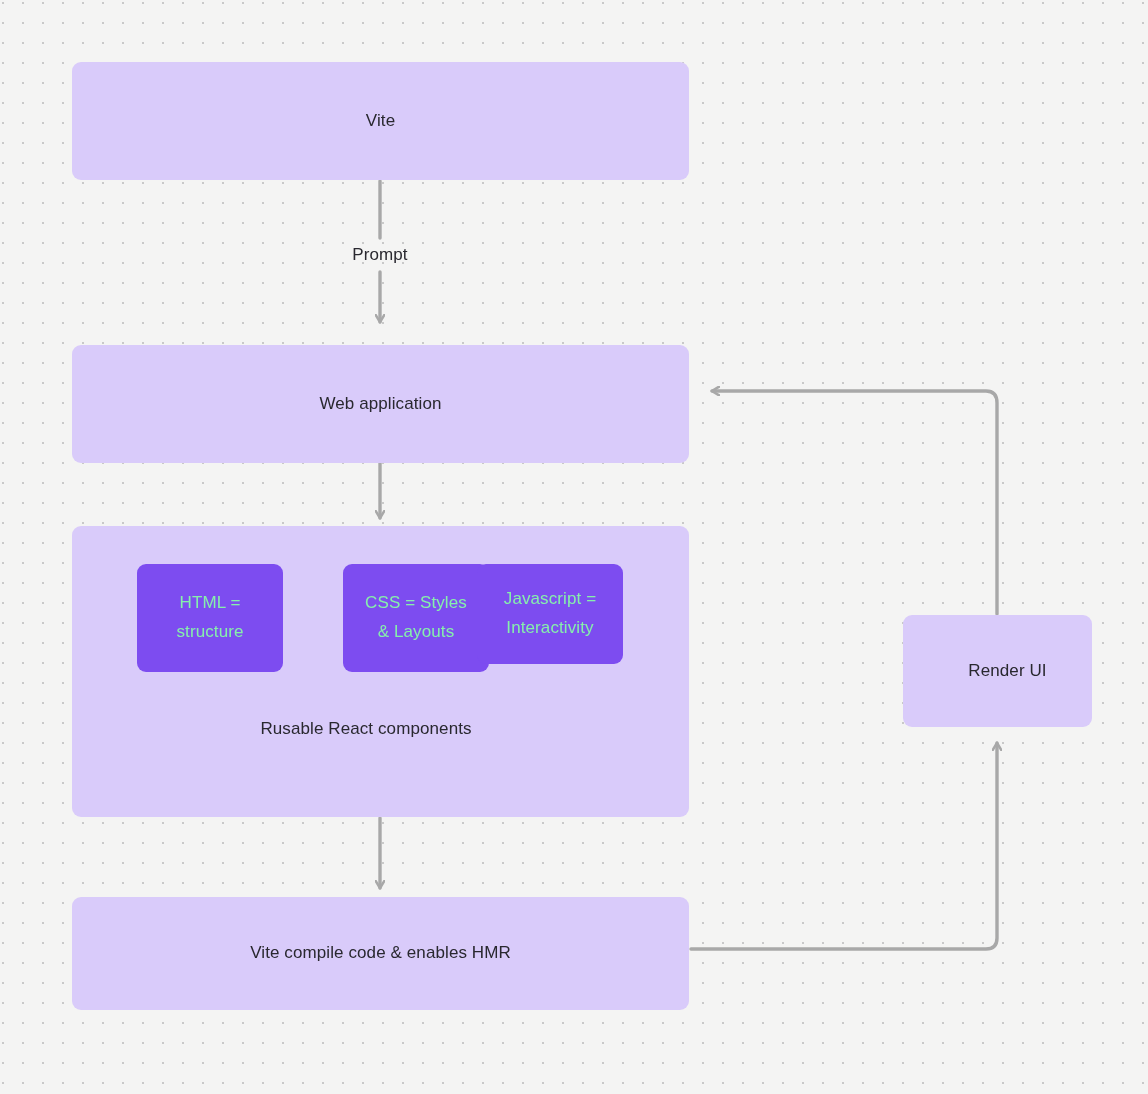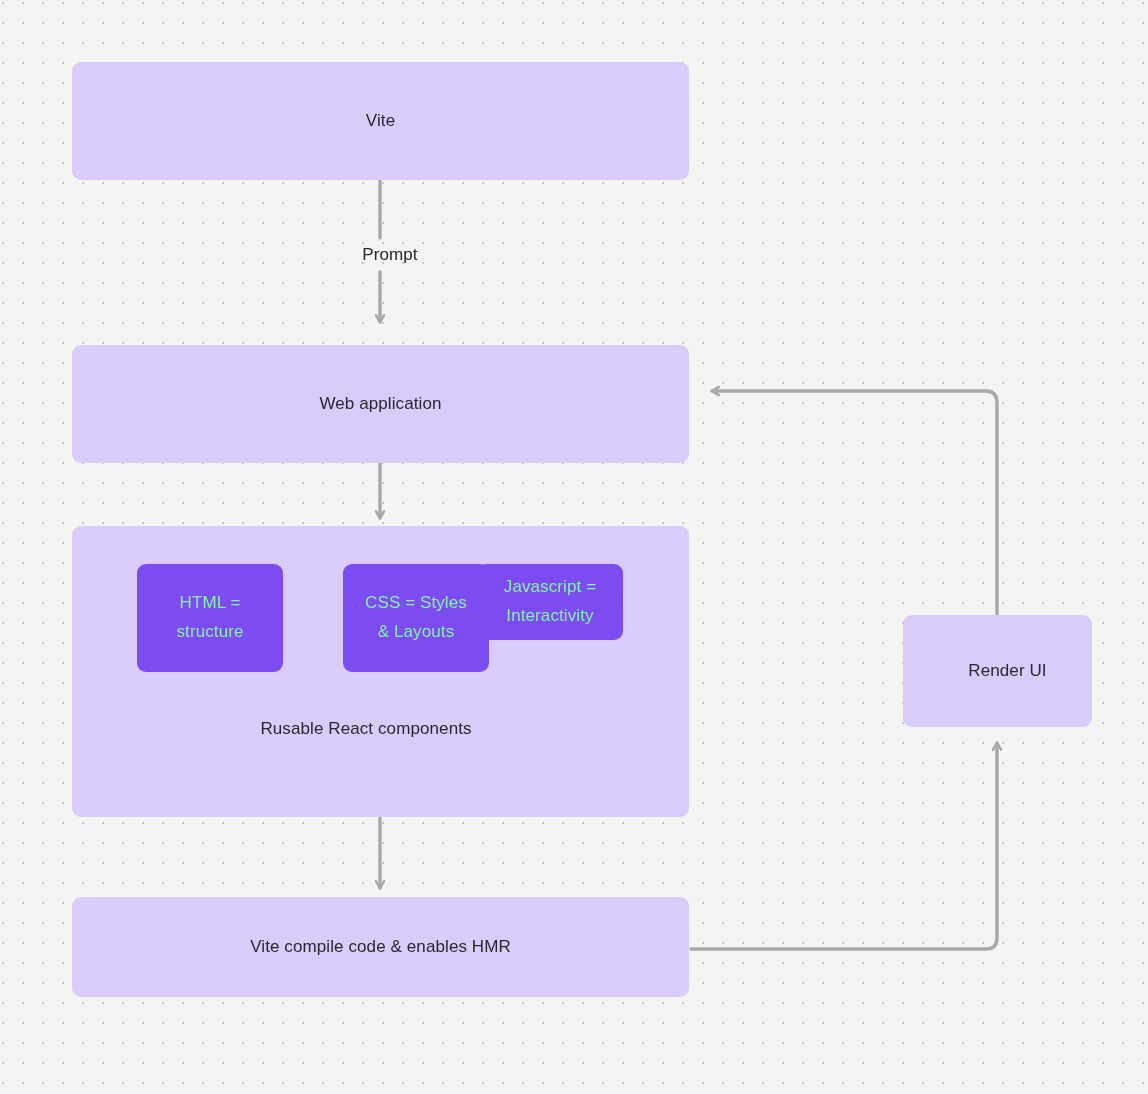--- a/index.html
+++ b/index.html
@@ -100,51 +100,51 @@
 
     <path d="M691,949 L986,949 Q997,949 997,938 L997,743" fill="none" stroke="#a8a8a8" stroke-width="3.4" stroke-linecap="round" stroke-linejoin="round" marker-end="url(#arrowhead)"></path>
 
     <path d="M997,614 L997,403 Q997,391 986,391 L712,391" fill="none" stroke="#a8a8a8" stroke-width="3.4" stroke-linecap="round" stroke-linejoin="round" marker-end="url(#arrowhead)"></path>
   </svg>
 
   <div class="node" style="left:72px; top:62px; width:617px; height:118px;">
     <span>Vite</span>
   </div>
 
-  <div class="edge-label" style="left:340px; top:245px; width:100px;">
+  <div class="edge-label" style="left:330px; top:245px; width:100px;">
     <span>Prompt</span>
   </div>
 
   <div class="node" style="left:72px; top:333px; width:617px; height:118px;margin-top:12px;">
     <span>Web application</span>
   </div>
 
   <div class="node group" style="left:72px; top:526px; width:617px; height:291px;">
   </div>
 
   <div class="chip" style="left:137px; top:564px; width:146px; height:108px;">
     <span>HTML =
 structure</span>
   </div>
 
   <div class="chip" style="left:307px; top:564px; width:146px; height:108px;margin-left:36px;">
     <span>CSS = Styles
 &amp; Layouts</span>
   </div>
 
-  <div class="chip" style="left:477px; top:564px; width:146px; height:76px;">
+  <div class="chip" style="left:477px; top:564px; width:146px; height:100px;">
     <span>Javascript =
 Interactivity</span>
   </div>
 
   <div class="group-caption" style="left:72px; top:719px; width:588px;">
     <span>Rusable React components</span>
   </div>
 
-  <div class="node" style="left:72px; top:897px; width:617px; height:100px;">
+  <div class="node" style="left:72px; top:897px; width:617px; height:113px;">
     <span>Vite compile code &amp; enables HMR</span>
   </div>
 
   <div class="node" style="left:903px; top:615px; width:189px; height:112px;padding-left:20px;">
     <span>Render UI</span>
   </div>
 
 </div>
 
 </body></html>

